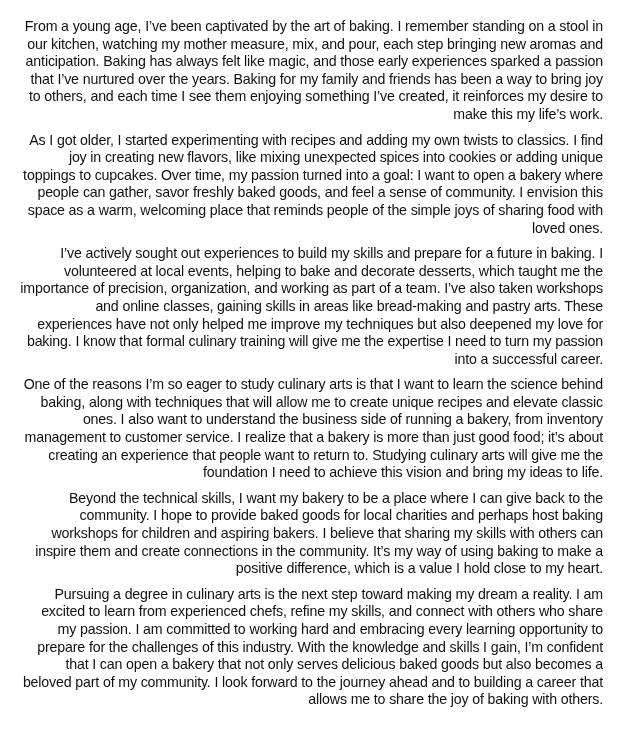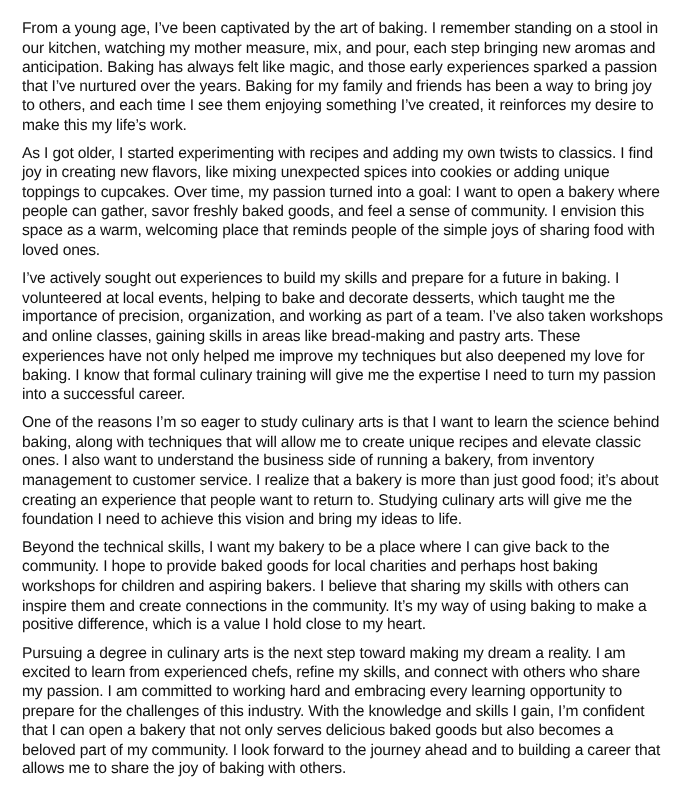--- a/index.html
+++ b/index.html
@@ -17,20 +17,21 @@
       box-sizing: border-box;
       width: 621px;
       font-family: "Liberation Sans", sans-serif;
       font-size: 14.2px;
       line-height: 17.6px;
       color: #111111;
       letter-spacing: -0.15px;
     }
     .doc p {
       margin: 0 0 8px 0;
+      text-align: right;
     }
   </style>
 </head>
 <body>
 
 <div class="doc">
   <p>From a young age, I’ve been captivated by the art of baking. I remember standing on a stool in our kitchen, watching my mother measure, mix, and pour, each step bringing new aromas and anticipation. Baking has always felt like magic, and those early experiences sparked a passion that I’ve nurtured over the years. Baking for my family and friends has been a way to bring joy to others, and each time I see them enjoying something I’ve created, it reinforces my desire to make this my life’s work.</p>
   <p>As I got older, I started experimenting with recipes and adding my own twists to classics. I find joy in creating new flavors, like mixing unexpected spices into cookies or adding unique toppings to cupcakes. Over time, my passion turned into a goal: I want to open a bakery where people can gather, savor freshly baked goods, and feel a sense of community. I envision this space as a warm, welcoming place that reminds people of the simple joys of sharing food with loved ones.</p>
   <p>I’ve actively sought out experiences to build my skills and prepare for a future in baking. I volunteered at local events, helping to bake and decorate desserts, which taught me the importance of precision, organization, and working as part of a team. I’ve also taken workshops and online classes, gaining skills in areas like bread-making and pastry arts. These experiences have not only helped me improve my techniques but also deepened my love for baking. I know that formal culinary training will give me the expertise I need to turn my passion into a successful career.</p>
   <p>One of the reasons I’m so eager to study culinary arts is that I want to learn the science behind baking, along with techniques that will allow me to create unique recipes and elevate classic ones. I also want to understand the business side of running a bakery, from inventory management to customer service. I realize that a bakery is more than just good food; it’s about creating an experience that people want to return to. Studying culinary arts will give me the foundation I need to achieve this vision and bring my ideas to life.</p>

